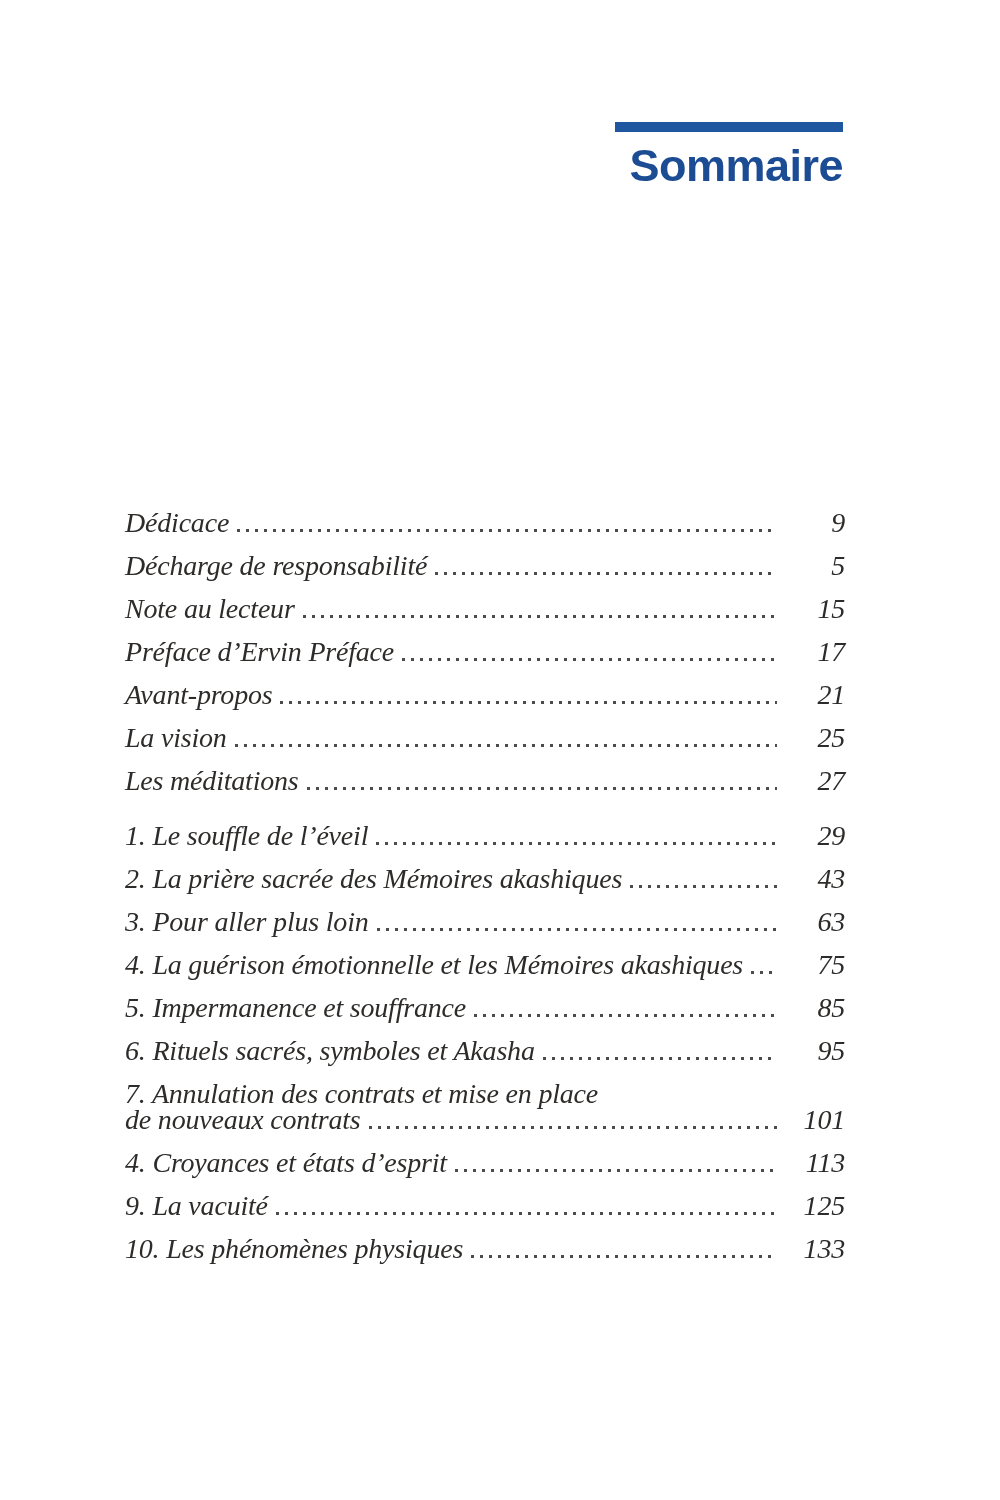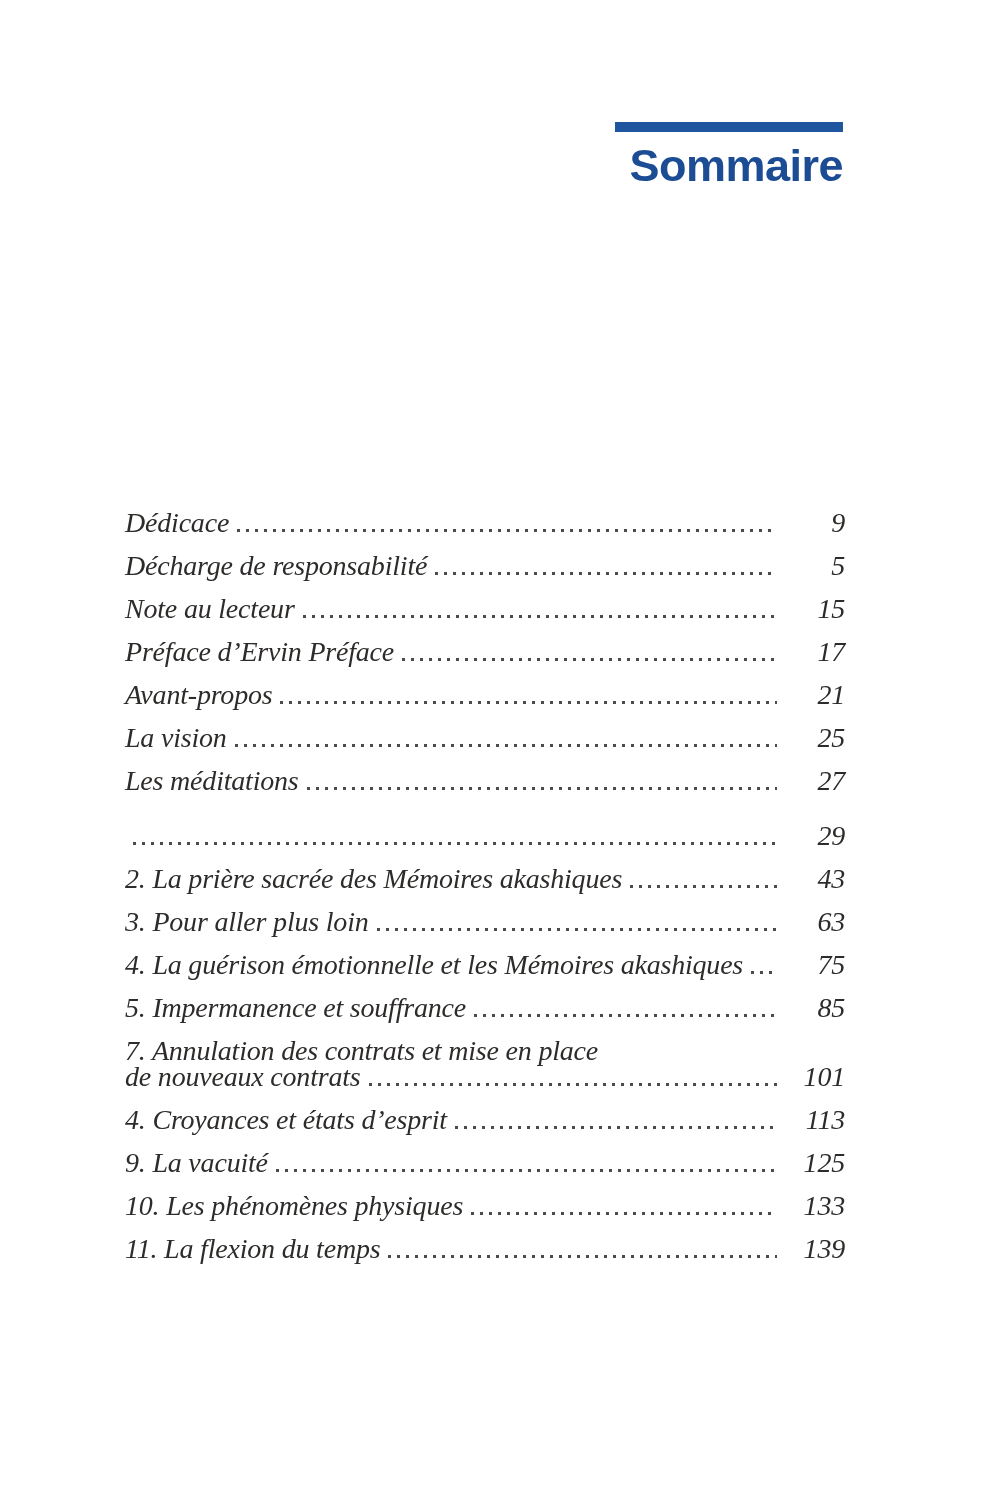--- a/index.html
+++ b/index.html
@@ -127,20 +127,21 @@
   </div>
 
   <div class="toc-row">
     <span class="lbl">Les méditations</span>
     <span class="dots"></span>
     <span class="pg">27</span>
   </div>
 </div>
       <div class="toc-section-chapters">
   <div class="toc-row">
+    <span class="lbl">1. Le souffle de l’éveil</span>
     <span class="dots"></span>
     <span class="pg">29</span>
   </div>
 
   <div class="toc-row">
     <span class="lbl">2. La prière sacrée des Mémoires akashiques</span>
     <span class="dots"></span>
     <span class="pg">43</span>
   </div>
 
@@ -155,20 +156,25 @@
     <span class="dots"></span>
     <span class="pg">75</span>
   </div>
 
   <div class="toc-row">
     <span class="lbl">5. Impermanence et souffrance</span>
     <span class="dots"></span>
     <span class="pg">85</span>
   </div>
 
+  <div class="toc-row">
+    <span class="lbl">6. Rituels sacrés, symboles et Akasha</span>
+    <span class="dots"></span>
+    <span class="pg">95</span>
+  </div>
 
   <div>
     <div class="lbl-wrap-first">7. Annulation des contrats et mise en place</div>
     <div class="toc-row">
       <span class="lbl lbl2">de nouveaux contrats</span>
       <span class="dots"></span>
       <span class="pg">101</span>
     </div>
   </div>
 
@@ -183,23 +189,18 @@
     <span class="dots"></span>
     <span class="pg">125</span>
   </div>
 
   <div class="toc-row">
     <span class="lbl">10. Les phénomènes physiques</span>
     <span class="dots"></span>
     <span class="pg">133</span>
   </div>
 
-  <div class="toc-row">
-    <span class="lbl">11. La flexion du temps</span>
-    <span class="dots"></span>
-    <span class="pg">139</span>
-  </div>
 </div>
     </div>
 
   <div class="folio">7</div>
 
 </div>
 
 </body></html>

